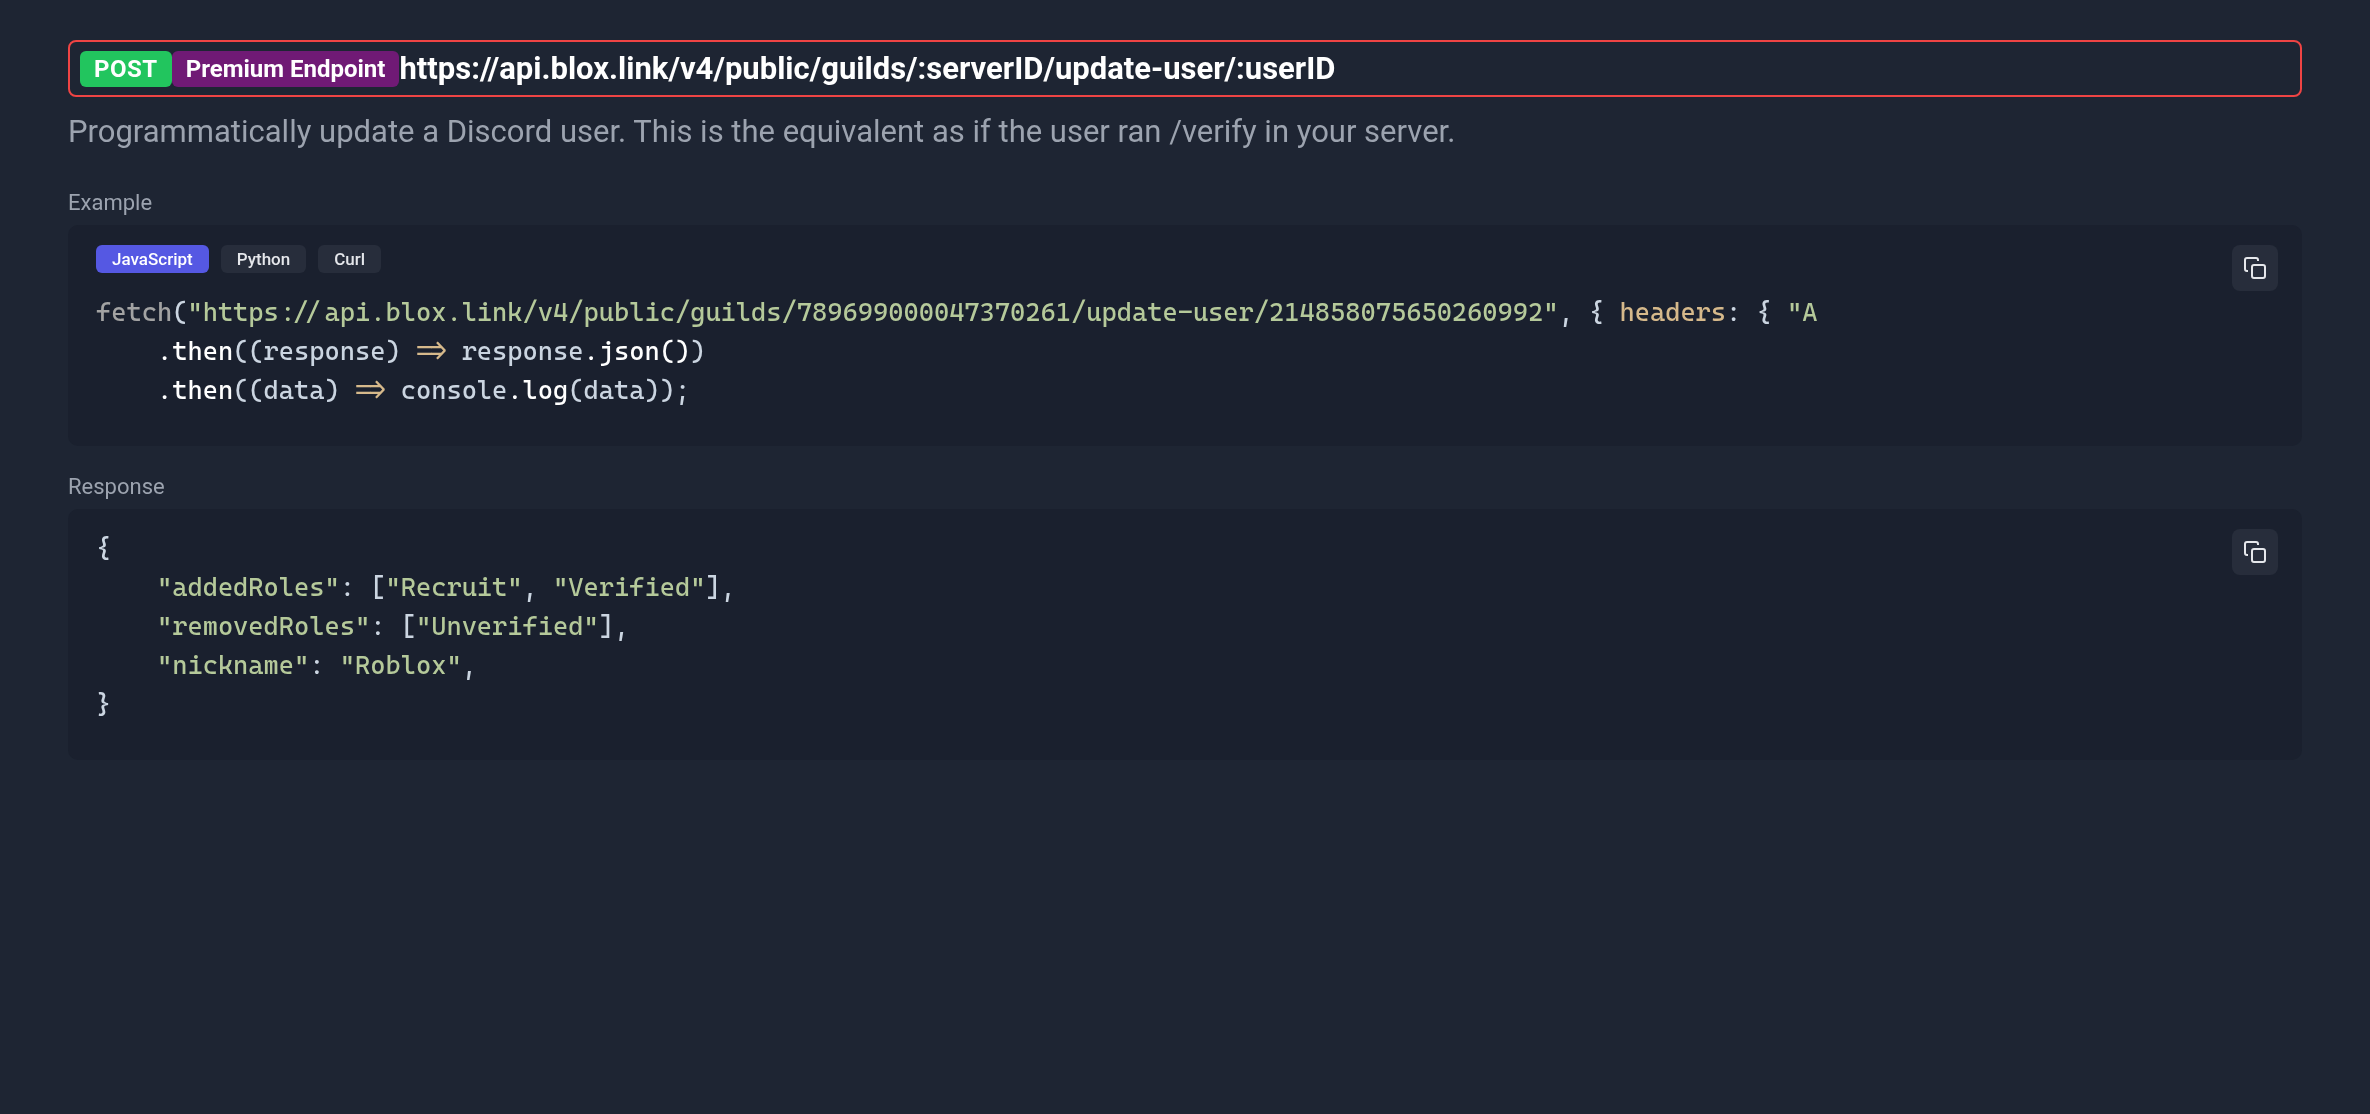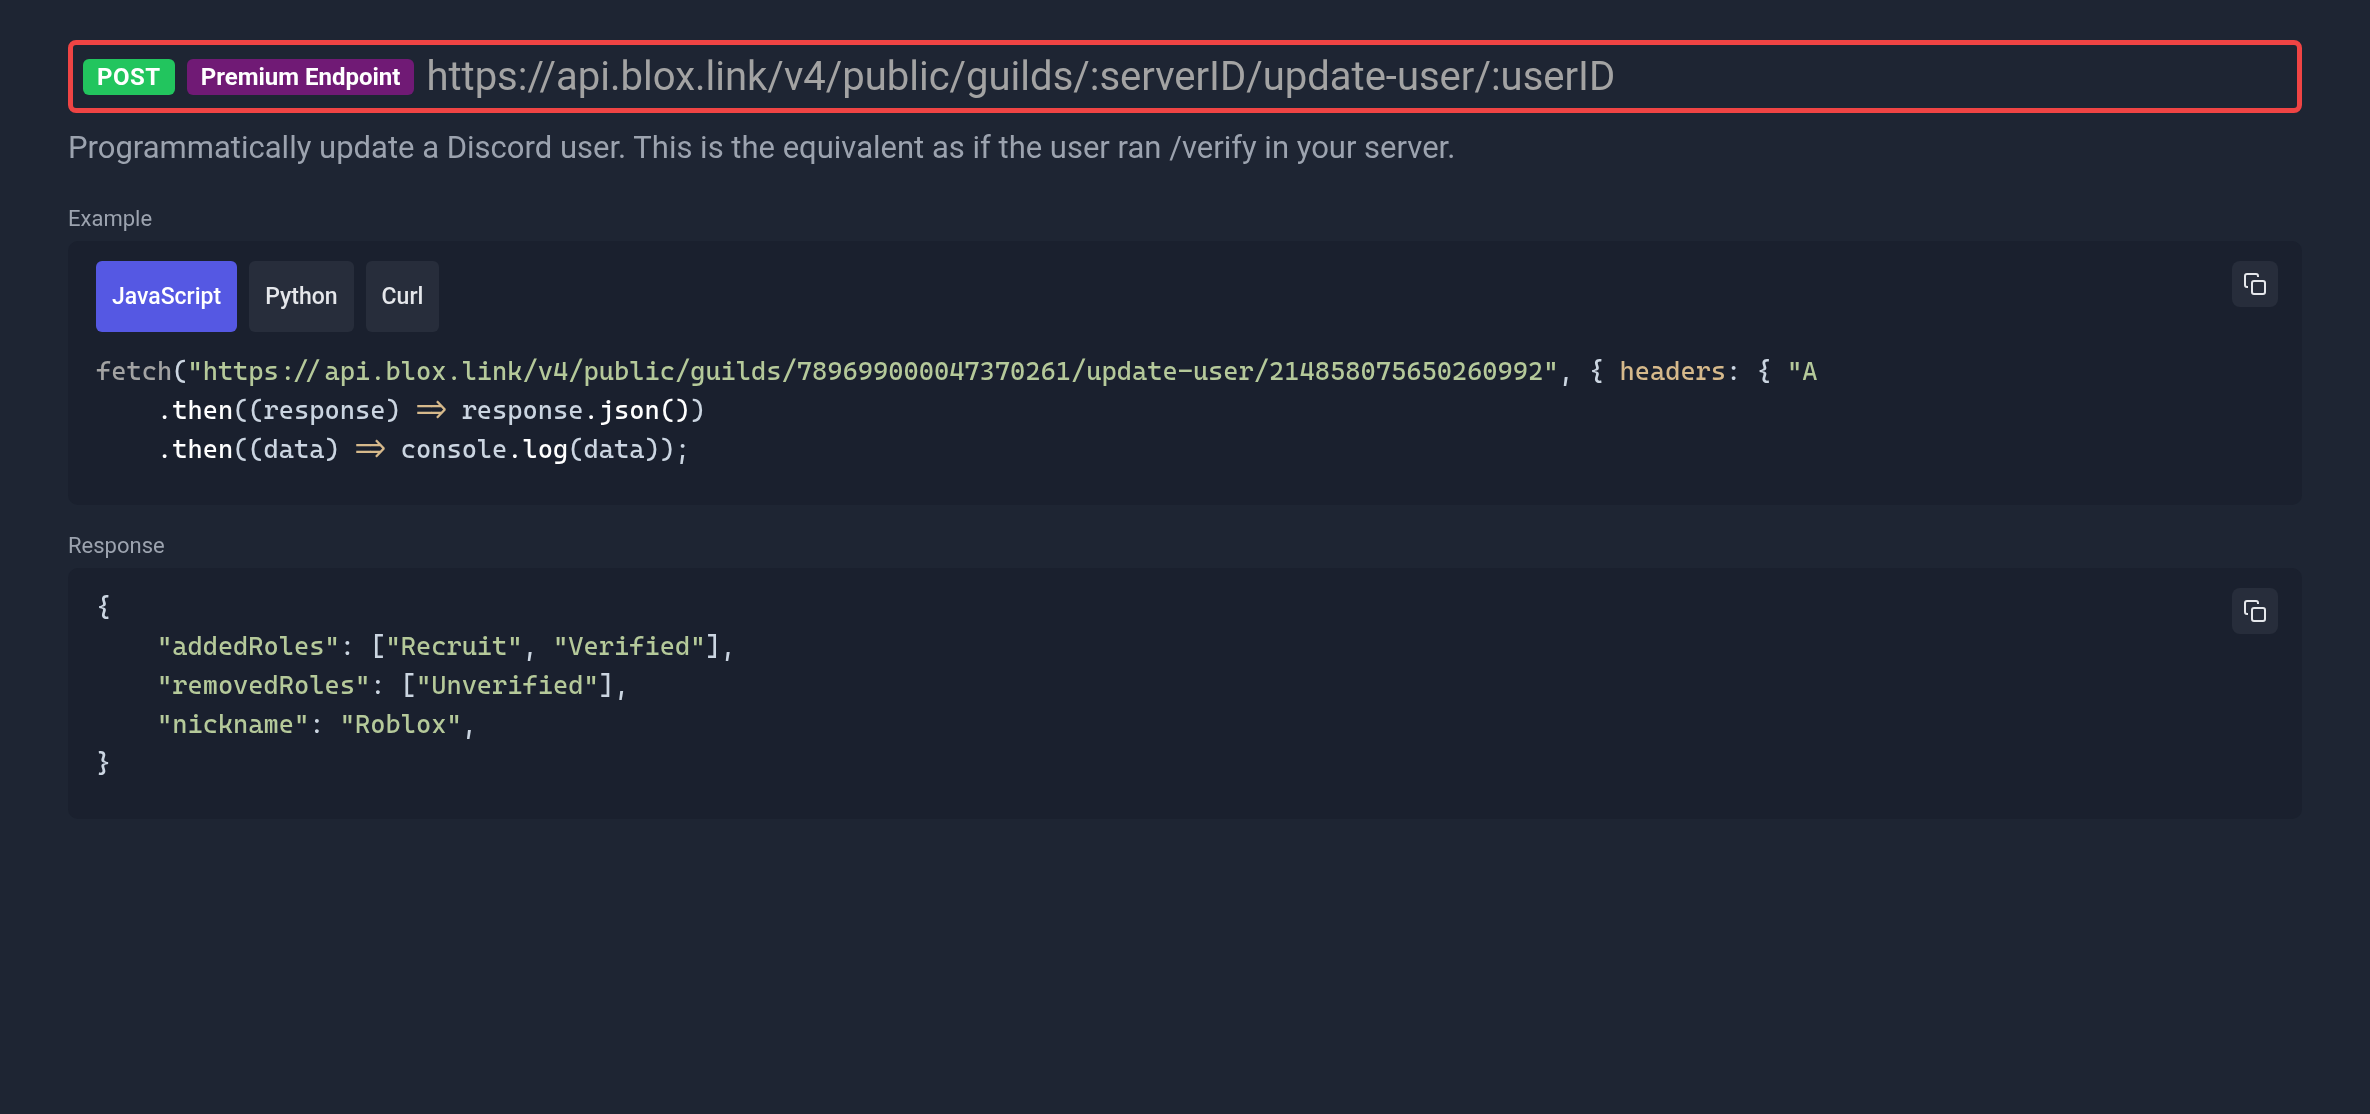--- a/index.html
+++ b/index.html
@@ -14,22 +14,21 @@
       padding: 0;
       min-height: 1114px;
       width: 2370px;
     }
     .container {
       padding: 40px 68px 40px 68px;
     }
     .endpoint-row {
       display: flex;
       align-items: center;
-      gap: 12px;
-      border: 5px solid #ef4444;
+      border: 2px solid #ef4444;
       border-radius: 8px;
       padding: 8px 10px;
       margin-bottom: 16px;
     }
     .method-badge {
       background-color: #22c55e;
       color: #ffffff;
       font-weight: 700;
       font-size: 24px;
       padding: 4px 14px;
@@ -38,23 +37,23 @@
     }
     .premium-badge {
       background-color: #701a75;
       color: #ffffff;
       font-weight: 700;
       font-size: 24px;
       padding: 4px 14px;
       border-radius: 6px;
     }
     .endpoint-url {
-      color: #a3a3a3;
-      font-size: 40px;
-      font-weight: 400;
+      color: #ffffff;
+      font-size: 31px;
+      font-weight: 700;
     }
     .description {
       color: #9ca3af;
       font-size: 31px;
       margin-bottom: 40px;
     }
     .section-label {
       color: #9ca3af;
       font-size: 22px;
       margin-bottom: 10px;
@@ -68,23 +67,23 @@
       overflow: hidden;
     }
     .tabs {
       display: flex;
       gap: 12px;
       margin-bottom: 20px;
     }
     .tab {
       background-color: #272d3b;
       color: #e5e7eb;
-      font-size: 23px;
+      font-size: 17px;
       font-weight: 500;
-      padding: 22px 16px;
+      padding: 4px 16px;
       border-radius: 6px;
       cursor: pointer;
       text-align: center;
     }
     .tab.active {
       background-color: #5558e3;
       color: #ffffff;
     }
     .copy-btn {
       position: absolute;

